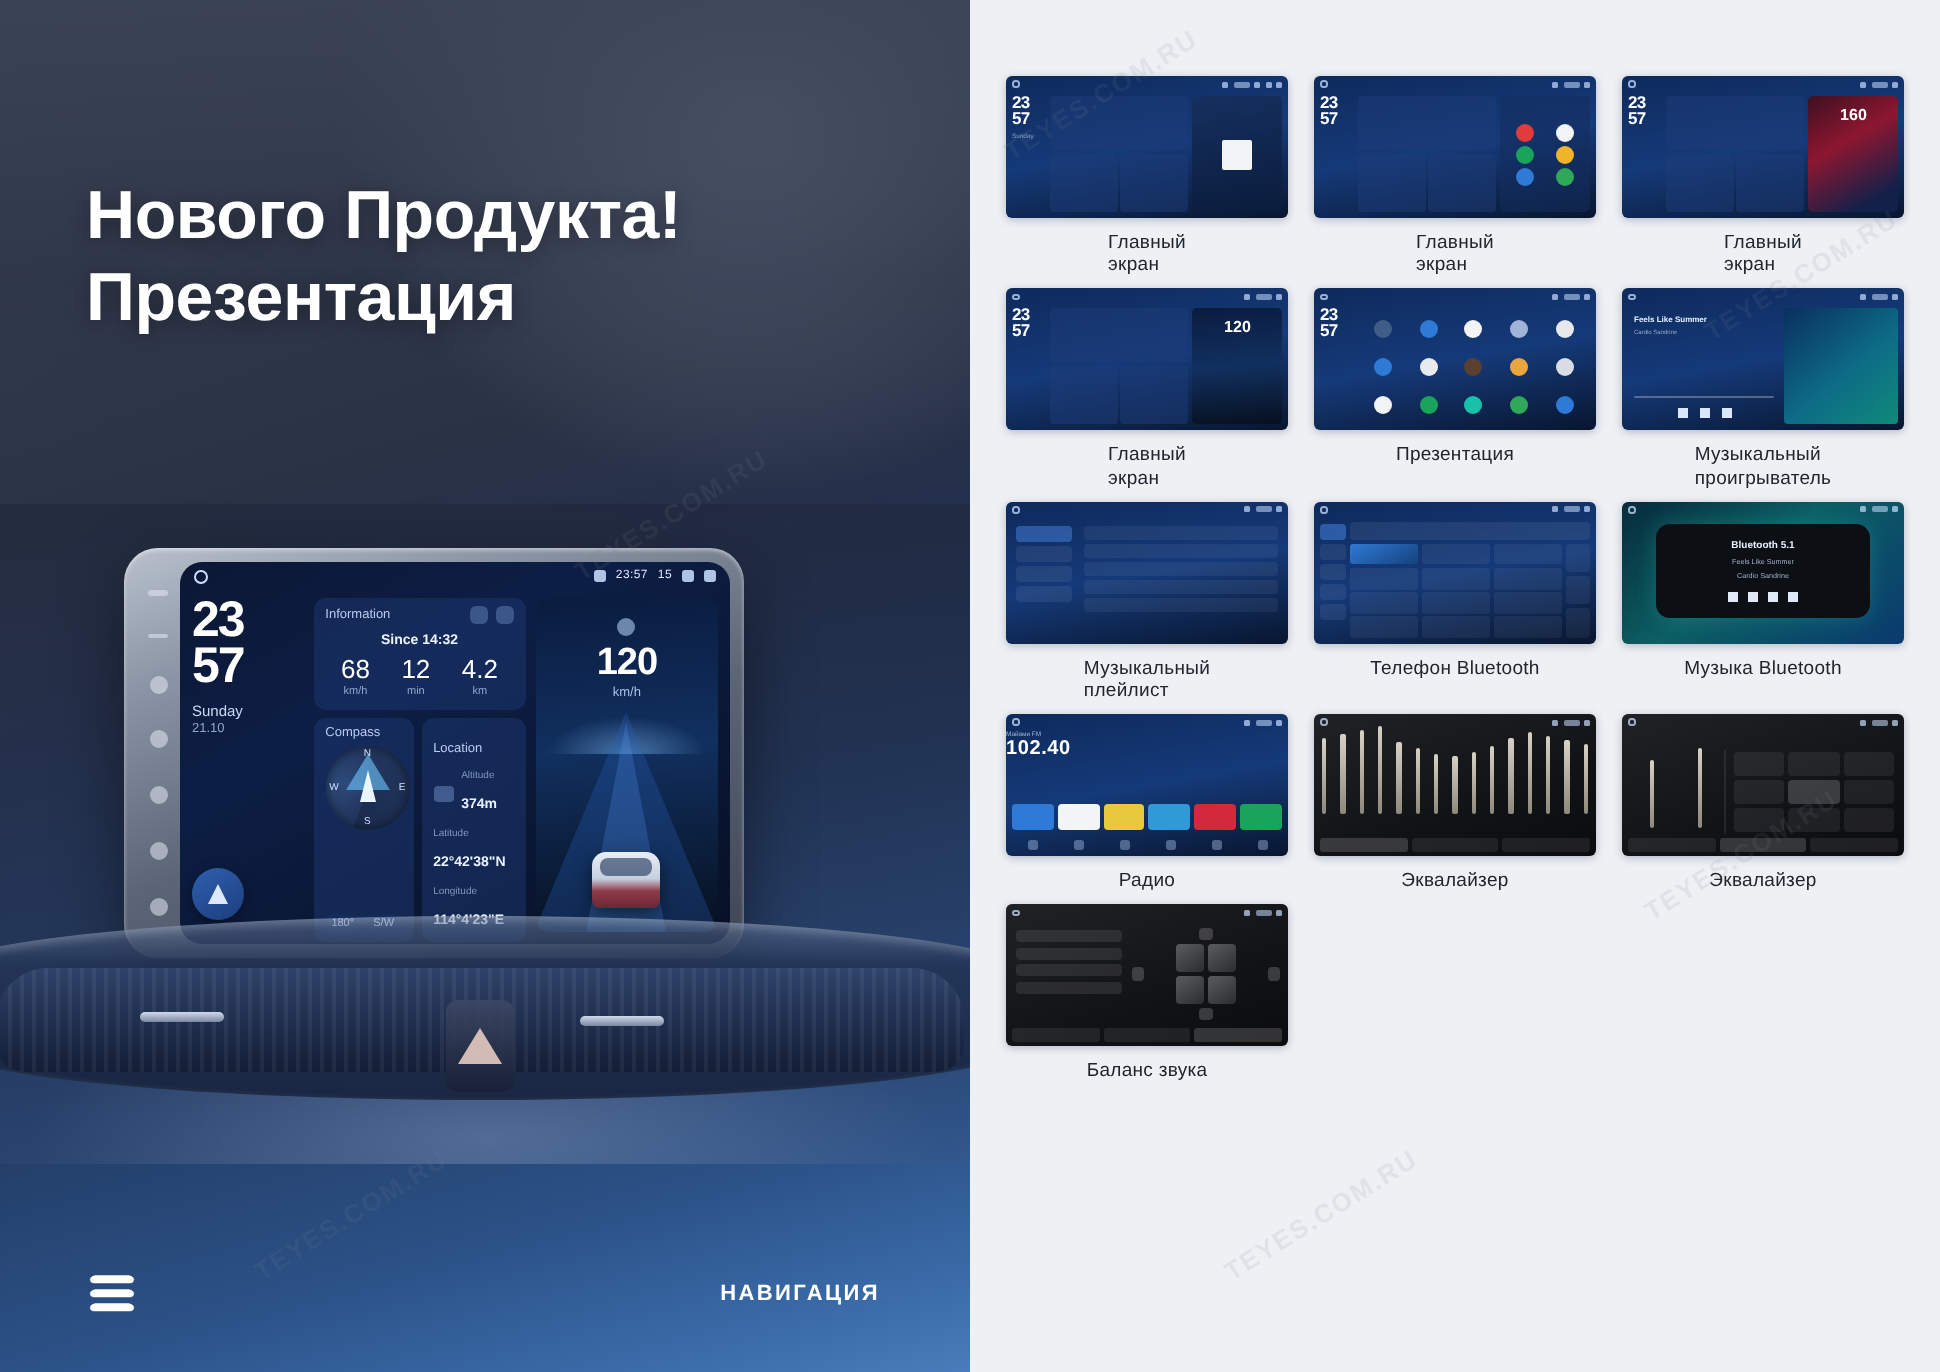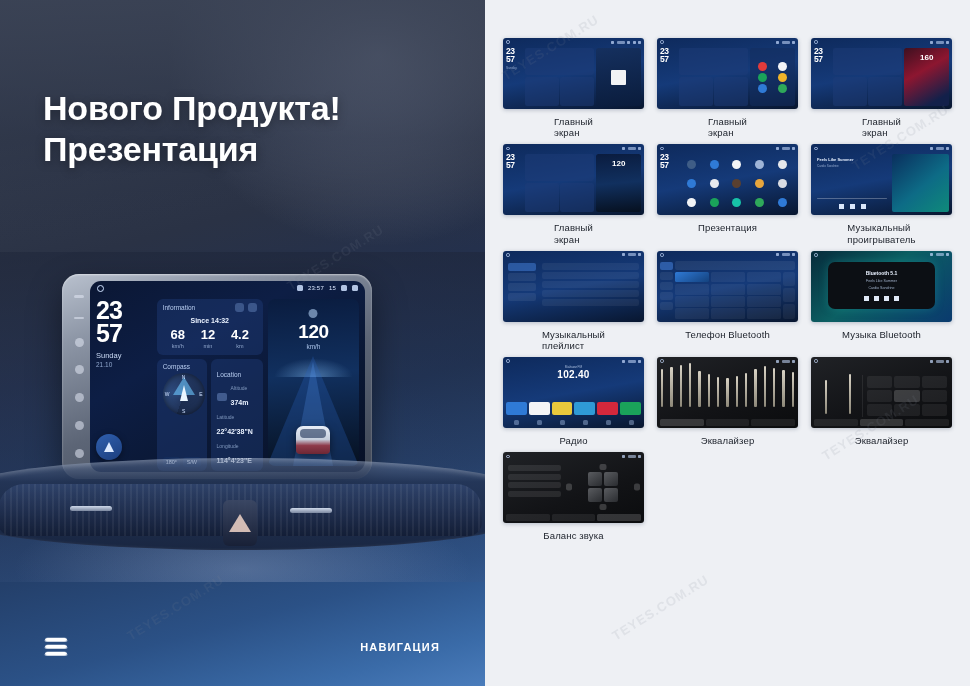--- a/index.html
+++ b/index.html
@@ -92,21 +92,21 @@
 
   .col-mid { flex: 1; display: flex; flex-direction: column; gap: 4px; }
   .card { background: rgba(30,60,120,.45); border-radius: 6px; padding: 4px 6px; }
   .card-hdr { display: flex; align-items: center; }
   .card-ttl { color: #b8cdf0; font-size: 6.5px; }
   .card-acts { margin-left: auto; display: flex; gap: 4px; }
   .card-act { width: 9px; height: 9px; border-radius: 3px; background: rgba(150,185,245,.30); }
   .since { color: #eaf2ff; font-size: 7px; font-weight: bold; text-align: center; margin-top: 5px; }
   .metrics { display: flex; justify-content: space-around; margin-top: 4px; margin-bottom: 2px; }
   .metric { text-align: center; }
-  .metric b { display: block; color: #fff; font-size: 13px; font-weight: bold; line-height: 1; }
+  .metric b { display: block; color: #fff; font-size: 13px; font-weight: normal; line-height: 1; }
   .metric s { display: block; color: #8fa6cc; font-size: 5.5px; text-decoration: none; margin-top: 2px; }
   .row-two { display: flex; gap: 4px; flex: 1; }
   .card.compass { width: 47%; display: flex; flex-direction: column; }
   .card.location { flex: 1; }
   .compass-dial {
     margin: 3px auto 0; width: 42px; height: 42px; border-radius: 50%; position: relative;
     background: conic-gradient(from 200deg, #22365e 0deg, #2d4a7c 80deg, #22365e 170deg, #1b2c4e 360deg);
     box-shadow: inset 0 0 6px rgba(0,0,0,.55);
   }
   .compass-cone {
@@ -244,21 +244,21 @@
   .eq-foot { position: absolute; left: 3px; right: 3px; bottom: 2px; height: 7px; display: flex; gap: 2px; }
   .eq-foot div { flex: 1; background: rgba(255,255,255,.08); border-radius: 1.5px; }
   .eq-foot div.sel { background: rgba(255,255,255,.16); }
 
   .bal-left { width: 42%; display: flex; flex-direction: column; gap: 2.5px; padding: 3px 2px; }
   .bal-row { height: 6px; border-radius: 2px; background: rgba(255,255,255,.09); }
   .bal-pad { flex: 1; position: relative; display: flex; align-items: center; justify-content: center; }
   .bal-quads { display: grid; grid-template-columns: 1fr 1fr; grid-template-rows: 1fr 1fr; gap: 2px; width: 30px; height: 30px; }
   .bal-quads div { background: linear-gradient(145deg, #5a5c60, #2a2c30); border-radius: 2px; }
 
-  .radio-top { position: absolute; left: 0; top: 8px; width: 100%; text-align: center; }
+  .radio-top { position: absolute; left: 0; top: 8px; width: 100%; text-align: left; }
   .radio-freq { color: #fff; font-size: 10px; font-weight: bold; letter-spacing: .3px; }
   .radio-band { color: #9fb4d6; font-size: 3.2px; }
   .radio-presets { position: absolute; left: 3px; right: 3px; bottom: 13px; display: flex; gap: 2px; }
   .radio-presets div { flex: 1; height: 13px; border-radius: 2px; }
   .radio-foot { position: absolute; left: 3px; right: 3px; bottom: 2px; height: 7px; display: flex; gap: 3px; align-items: center; justify-content: space-around; }
   .radio-foot i { display: block; width: 5px; height: 5px; border-radius: 1.5px; background: rgba(180,205,245,.4); }
 
   .bt-card {
     position: absolute; left: 12%; top: 16%; width: 76%; height: 66%;
     border-radius: 7px; background: #0c0f14; display: flex; flex-direction: column;

